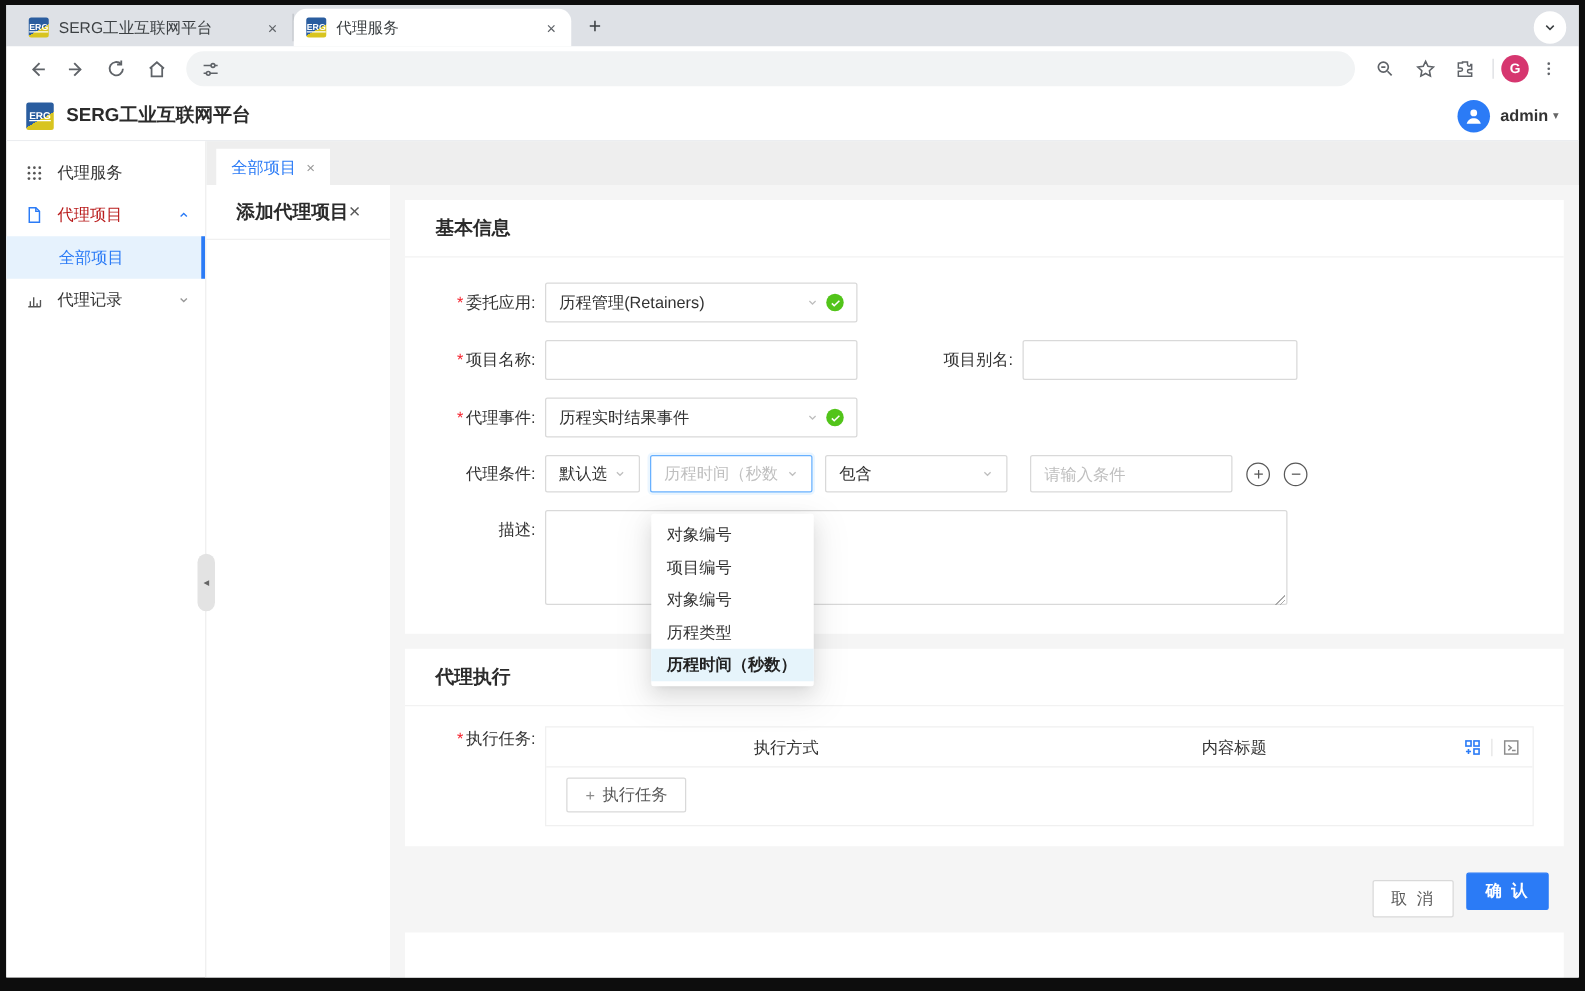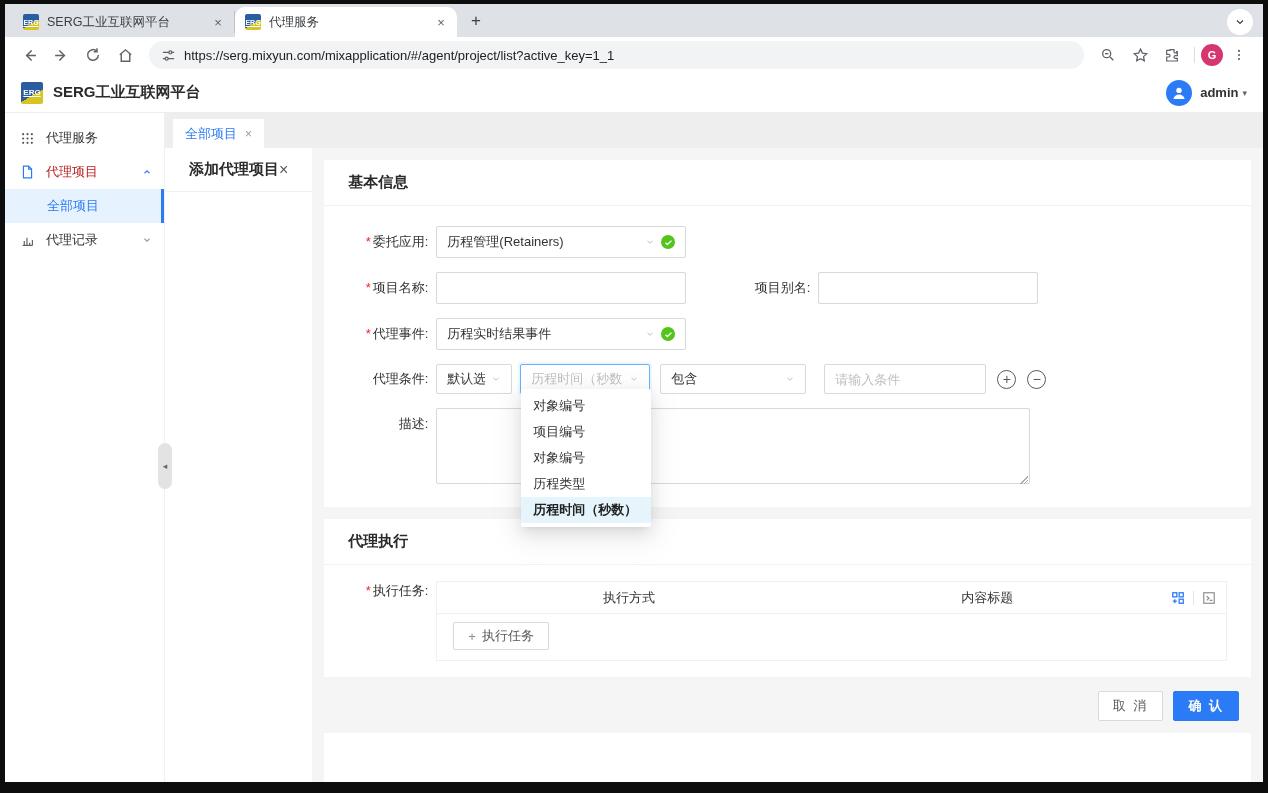--- a/index.html
+++ b/index.html
@@ -88,21 +88,21 @@
   .cond-row { align-items:center; }
   .cond-row .flabel { line-height:30px; }
   .sel-sm { width:76px; margin-right:8px; }
   .sel-field { width:130px; margin-right:10px; position:relative; border-color:#69b1ff; box-shadow:0 0 0 2px rgba(5,145,255,.08); }
   .sel-field .sel-text { color:#bfbfbf; }
   .sel-op { width:146px; margin-right:18px; }
   .w160 { width:162px; }
   .circle-btn { width:19px; height:19px; border:1.4px solid #595959; border-radius:50%; display:flex; align-items:center; justify-content:center;
                 color:#595959; font-size:14px; line-height:1; margin-left:11px; cursor:pointer; }
 
-  .dropdown { position:absolute; top:24px; left:0; width:130px; background:#fff; border-radius:2px; z-index:50;
+  .dropdown { position:absolute; top:46px; left:0; width:130px; background:#fff; border-radius:2px; z-index:50;
               box-shadow:0 3px 6px -4px rgba(0,0,0,.12), 0 6px 16px rgba(0,0,0,.10), 0 9px 28px 8px rgba(0,0,0,.05); padding:4px 0; cursor:pointer; }
   .dd-opt { height:26px; line-height:26px; padding:0 12px; color:#333; white-space:nowrap; font-size:13px; }
   .dd-opt.selected { background:#e6f4fb; font-weight:bold; color:#222; }
 
   .textarea { width:594px; height:76px; border:1px solid #d9d9d9; border-radius:2px; background:#fff; position:relative; resize:none; font-family:inherit; padding:6px 10px; font-size:13px; outline:none; }
   .ta-wrap { position:relative; width:594px; }
   .ta-wrap::after { content:""; position:absolute; right:2px; bottom:3px; width:9px; height:9px;
                     background:linear-gradient(135deg, transparent 0 55%, #aaa 55% 62%, transparent 62% 75%, #aaa 75% 82%, transparent 82%); }
 
   
@@ -112,21 +112,21 @@
   .tt-col2 { flex:1; text-align:center; }
   .tt-icons { width:72px; display:flex; align-items:center; justify-content:flex-end; padding-right:10px; }
   .tt-sep { width:1px; height:14px; background:#e3e3e3; margin:0 8px; }
   .tt-body { padding:8px 16px 10px 16px; }
   .add-task-btn { display:inline-flex; align-items:center; height:28px; border:1px solid #d9d9d9; border-radius:2px; background:#fff;
                   padding:0 14px; color:#595959; cursor:pointer; font-size:13px; }
   .add-task-btn .plus { margin-right:6px; color:#8c8c8c; }
 
   .footer-bar { display:flex; justify-content:flex-end; align-items:center; padding:2px 12px 12px 0; }
   .btn { height:30px; border-radius:2px; padding:0 14px; font-size:13px; display:flex; align-items:center; cursor:pointer; letter-spacing:2px; }
-  .btn-cancel { background:#fff; border:1px solid #d9d9d9; color:#595959; margin-right:10px; }
+  .btn-cancel { background:#fff; border:1px solid #d9d9d9; color:#595959; margin-right:10px;margin-top:13px; }
   .btn-confirm { background:#2b7bf6; border:1px solid #2b7bf6; color:#fff; font-weight:bold; }
   .bottom-filler { background:#fff; flex:1; margin:0 0 0 0; }
 
   svg { display:block; }
 </style>
 </head>
 <body>
 
 <div class="page">
 
@@ -175,21 +175,20 @@
         </svg>
     </span>
     <div class="omnibox">
       <span>
         <svg width="15" height="15" viewBox="0 0 24 24" fill="none" stroke="#5f6368" stroke-width="2">
             <path d="M3 7h10M17 7h4M3 17h4M11 17h10"></path>
             <circle cx="15" cy="7" r="2.4"></circle>
             <circle cx="9" cy="17" r="2.4"></circle>
           </svg>
       </span>
-      <span class="url">https://serg.mixyun.com/mixapplication/#/agent/project/list?active_key=1_1</span>
     </div>
     <div class="bar-right">
       <span class="nav-ic">
         <svg width="16" height="16" viewBox="0 0 24 24" fill="none" stroke="currentColor" stroke-width="2">
             <circle cx="10" cy="10" r="6"></circle>
             <path d="M15 15l5 5"></path>
             <path d="M7.5 10h5"></path>
           </svg>
       </span>
       <span class="nav-ic">

